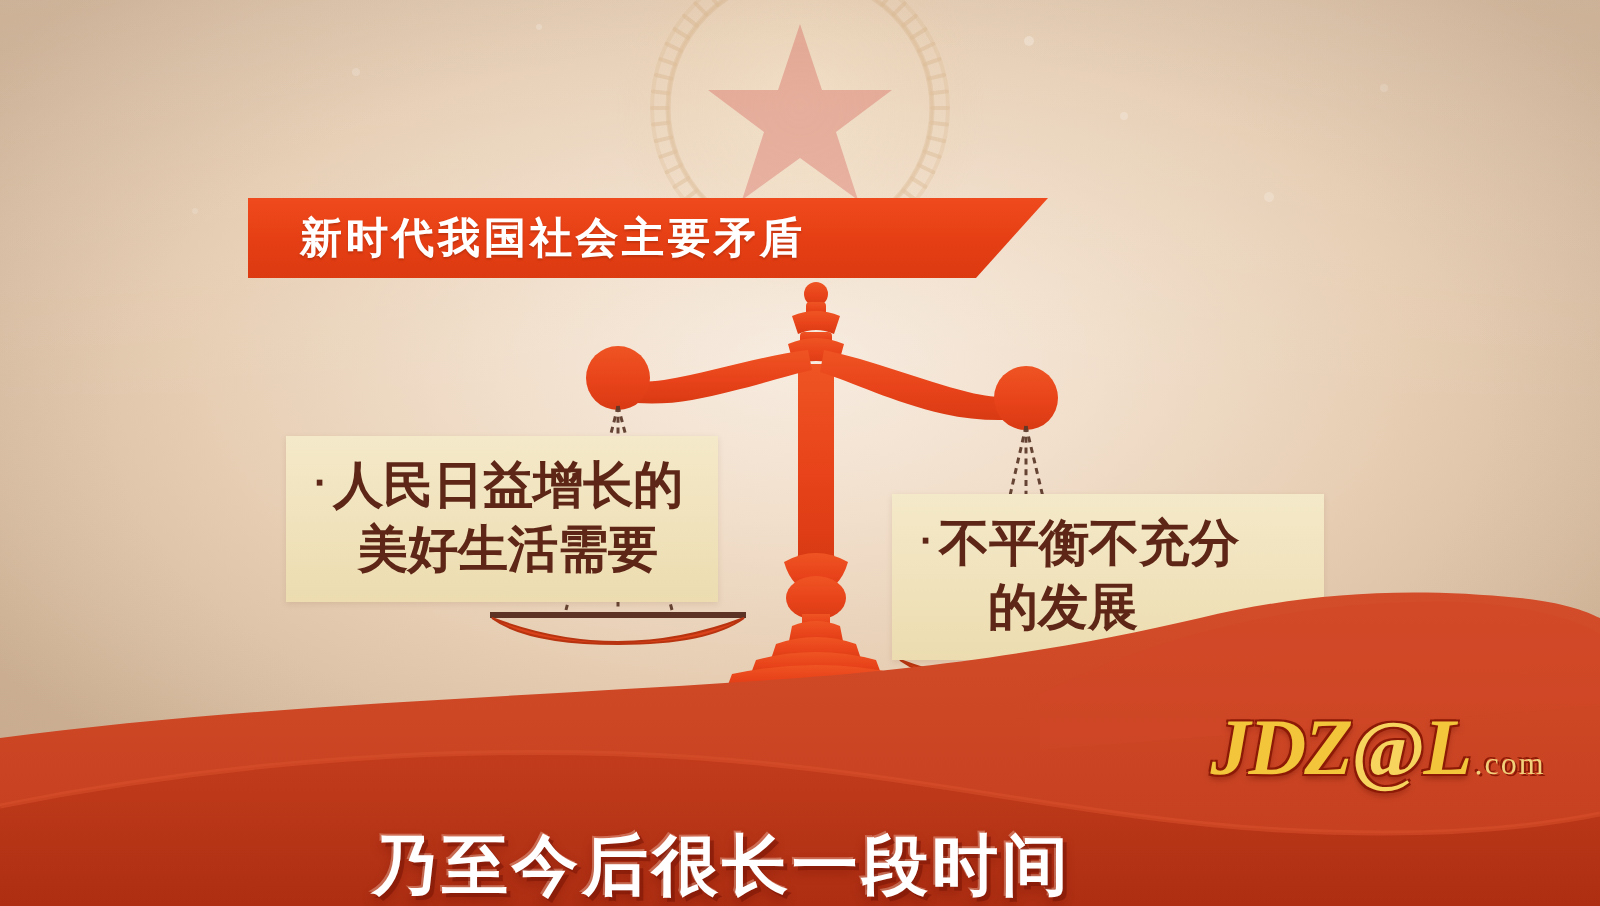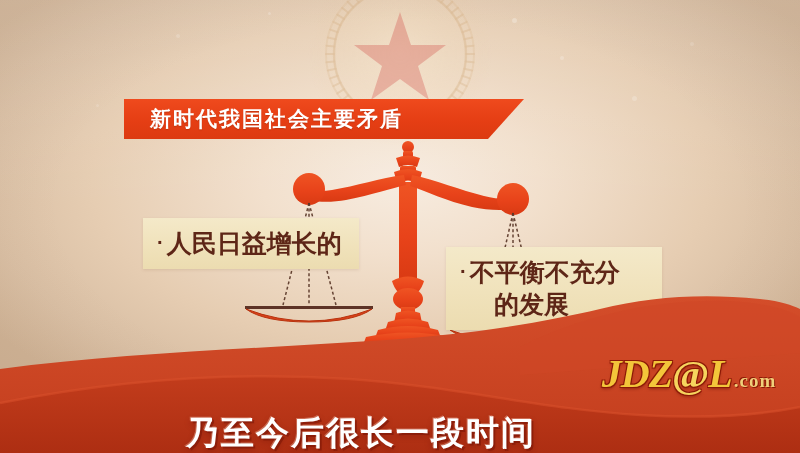--- a/index.html
+++ b/index.html
@@ -129,21 +129,21 @@
       0 2px 3px rgba(90,10,0,.5);
     display:flex;align-items:baseline;justify-content:center;
   }
   .wm-at{
     display:inline-block;
     color:#f6d45e;
     font-style:normal;
     transform:translateY(1px);
   }
   .wm-dotcom{
-    font-size:19px;font-style:normal;font-weight:bold;
+    font-size:16px;font-style:normal;font-weight:normal;
     letter-spacing:1px;margin-left:2px;
     color:#f0d07a;
     text-shadow:1px 1px 0 #8c1a06,-1px -1px 0 #8c1a06;
   }
   .wm-cn{
     margin-top:1px;
     font-size:21px;font-weight:bold;
     color:#f6cf5c;letter-spacing:5px;
     text-shadow:
       1px 1px 0 #8a1805,-1px 1px 0 #8a1805,
@@ -331,20 +331,21 @@
         <path d="M450 330 q63 24 126 0 q-18 13 -63 13 q-45 0 -63 -13 Z" fill="#d9421a"></path>
         <path d="M450 330 q63 24 126 0 q-18 13 -63 13 q-45 0 -63 -13 Z" fill="none" stroke="#b8330f" stroke-width="1"></path>
       </g>
     </svg>
   </div>
 
   <div class="panel panel-left">
     <span class="ln">
       <span class="bullet">·</span><span>人民日益增长的</span>
     </span>
+    <span class="ln">美好生活需要</span>
   </div>
 
   <div class="panel panel-right">
     <span class="ln">
       <span class="bullet">·</span><span>不平衡不充分</span>
     </span>
     <span class="ln">的发展</span>
   </div>
 
   <div class="waves">

